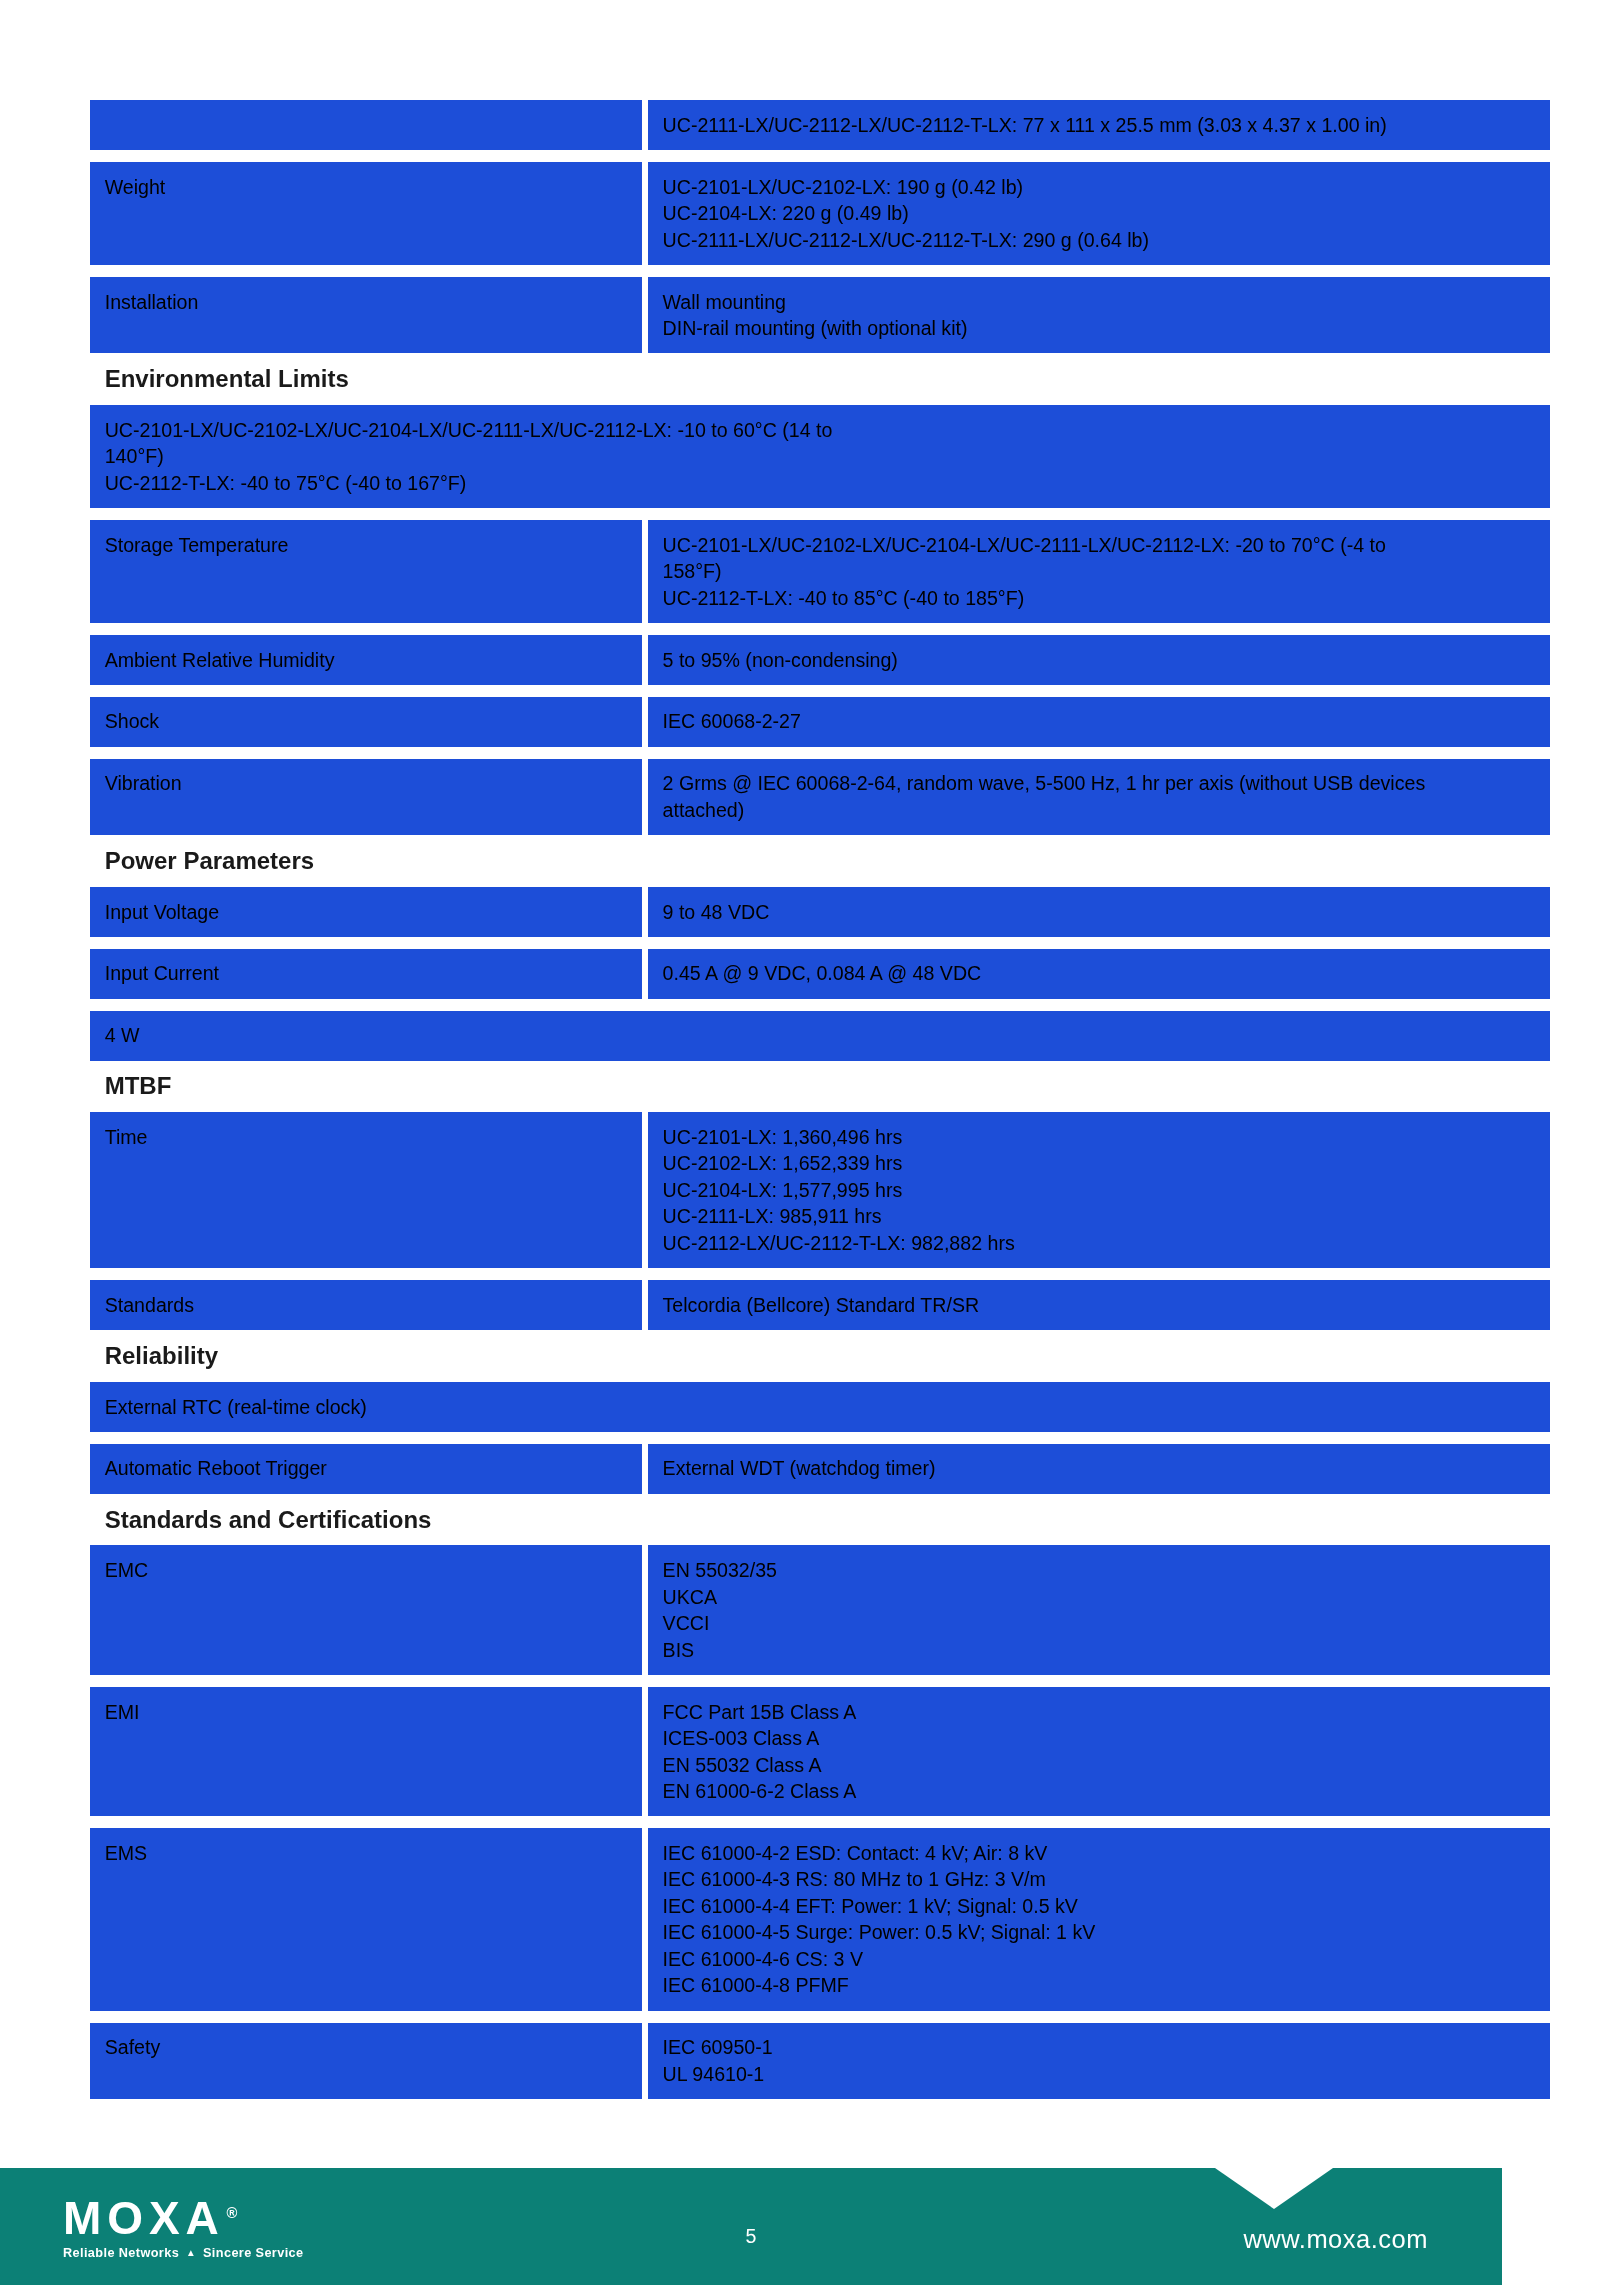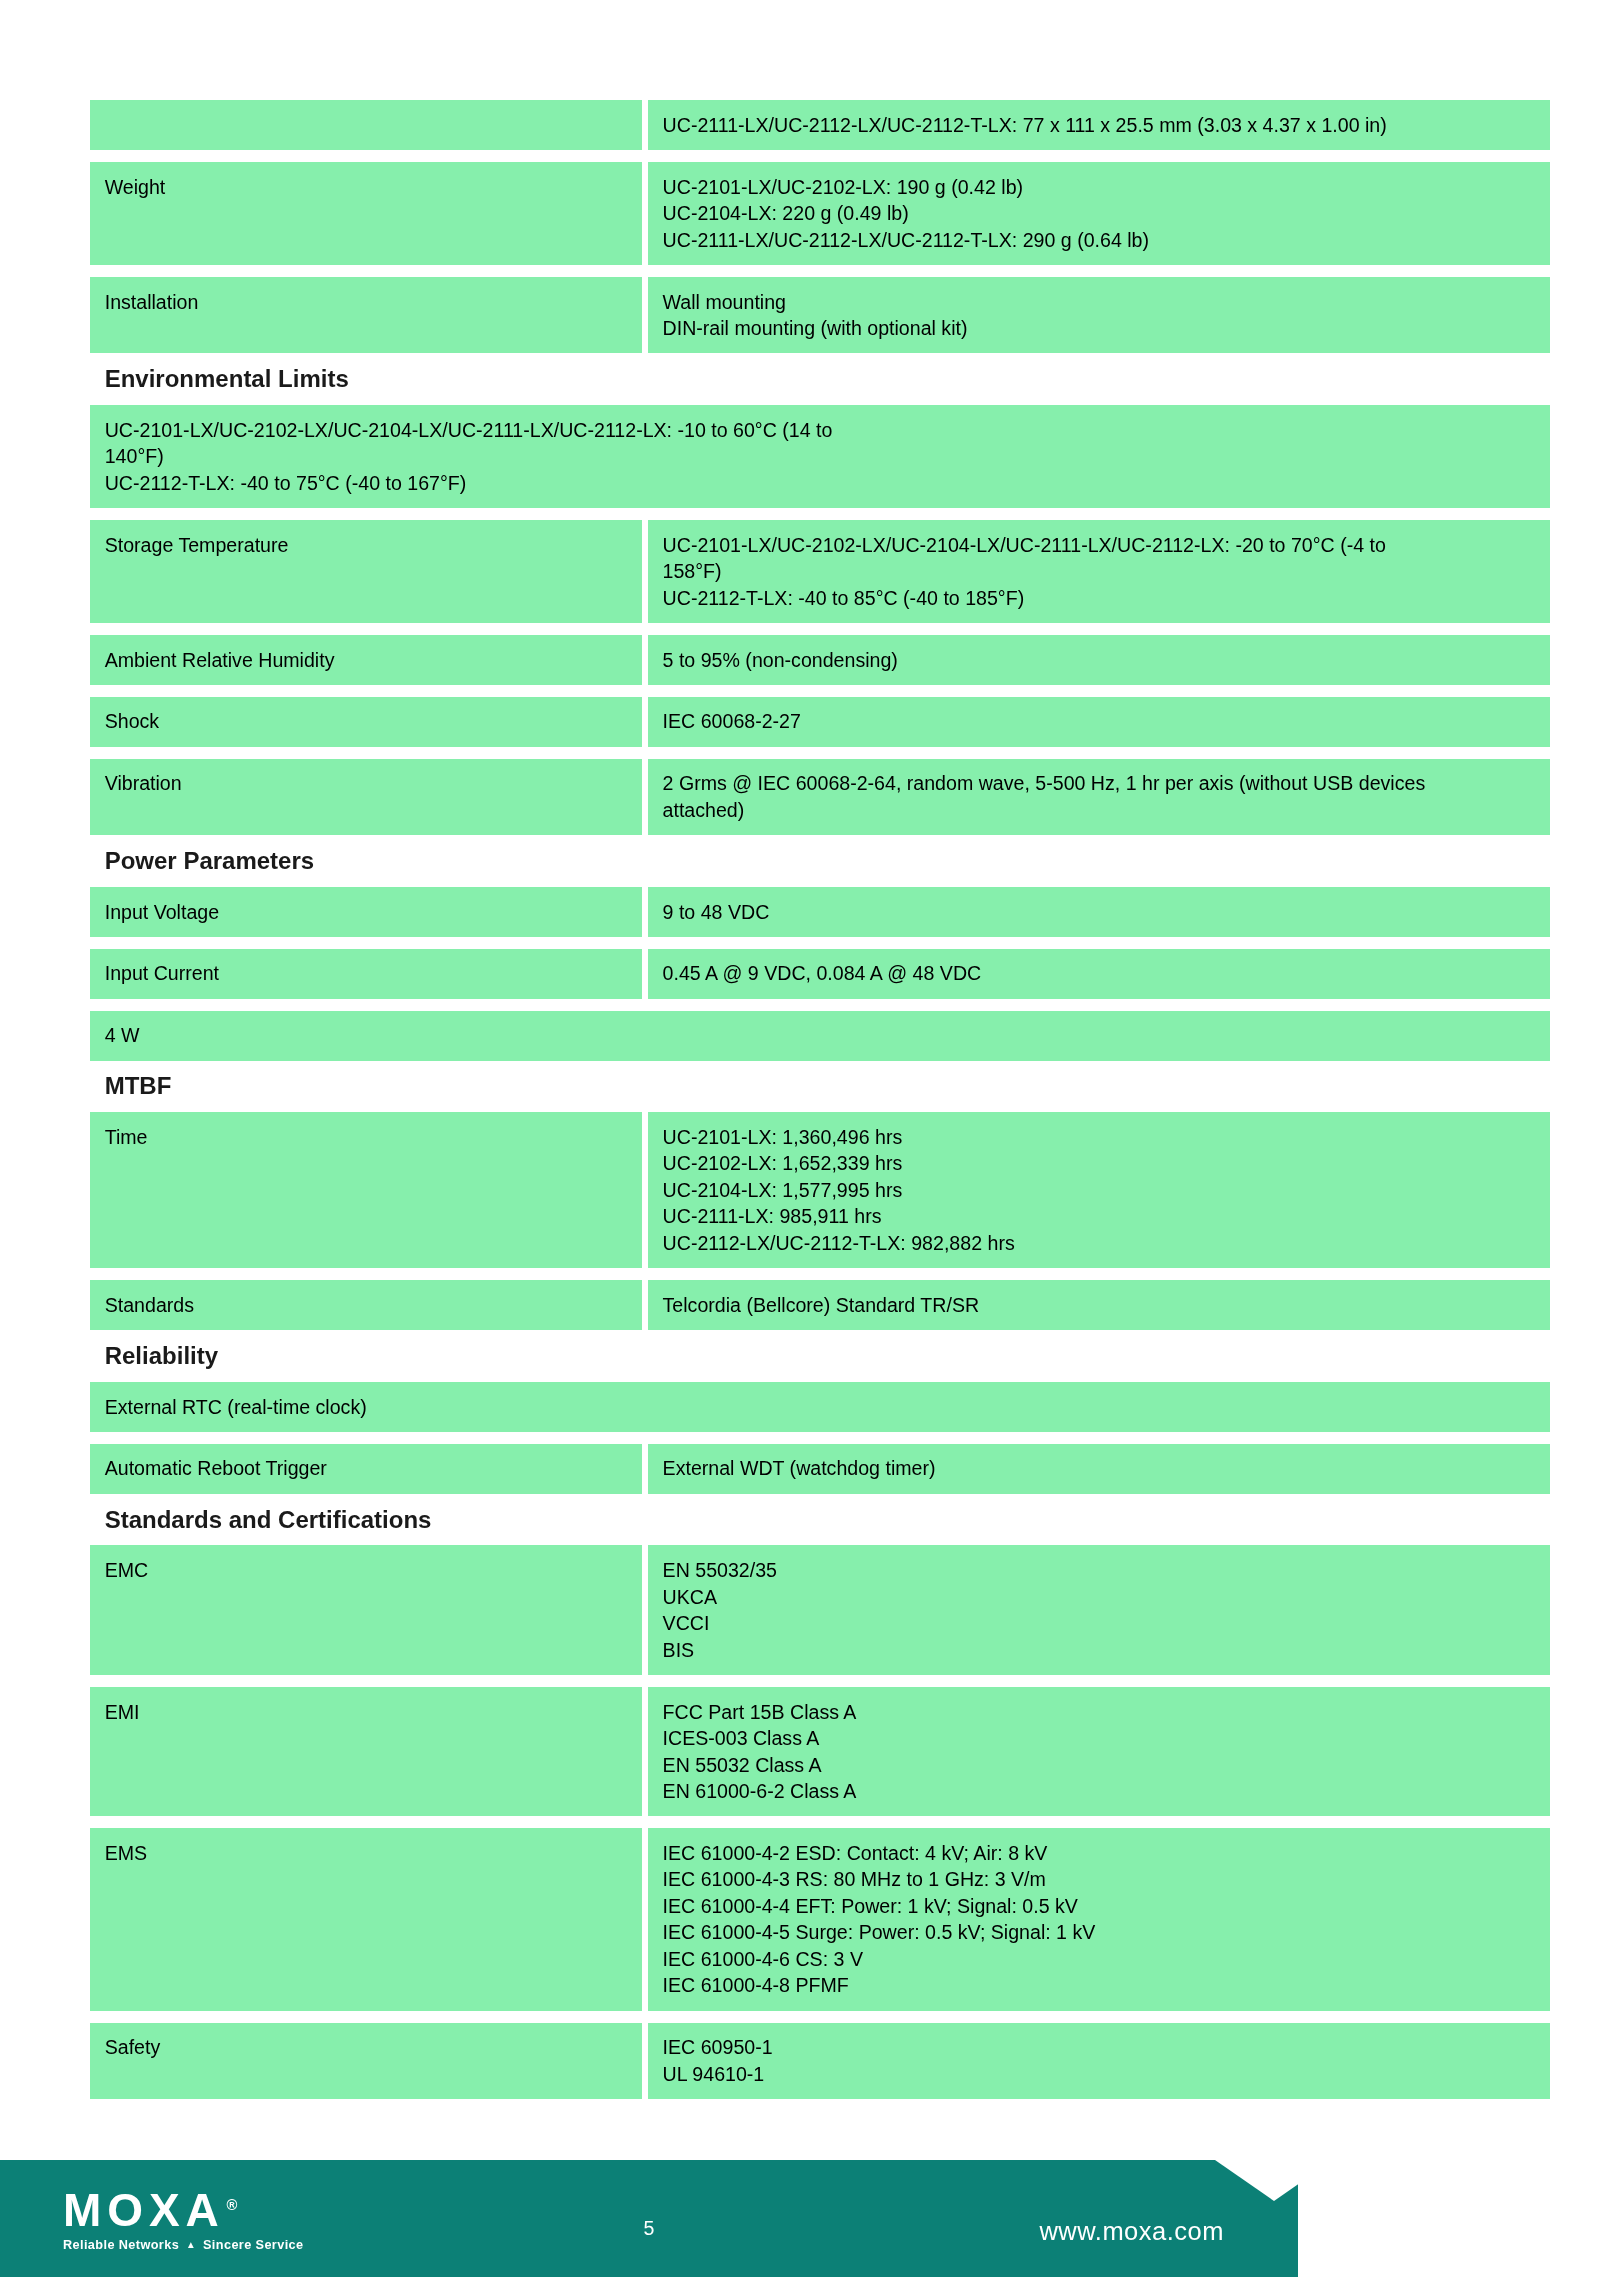--- a/index.html
+++ b/index.html
@@ -4,27 +4,27 @@
 <style>
   html,body{margin:0;padding:0;}
   body{background:#ffffff;font-family:"Liberation Sans","DejaVu Sans",sans-serif;}
   .page{width:1621px;height:2293px;background:#ffffff;position:relative;overflow:hidden;}
 
   
   .content{box-sizing:border-box;height:2176px;padding-top:100px;margin-left:90px;width:1460px;overflow:hidden;}
   .sec-h{font-size:24px;line-height:28px;font-weight:700;color:#1a1a1a;margin:7.8px 0 11.8px 0;padding-left:14.7px;}
   .sec-h:empty{display:none;}
   .row{display:flex;gap:5.9px;margin-bottom:11.8px;}
-  .cell{box-sizing:border-box;background:#86efac;padding:11.8px 14.7px;font-size:19.6px;line-height:26.5px;color:#000;}
+  .cell{box-sizing:border-box;background:#1d4ed8;padding:11.8px 14.7px;font-size:19.6px;line-height:26.5px;color:#000;}
   .cell.label{width:552px;flex:0 0 552px;}
   .cell.value{flex:1 1 auto;}
   .vline{white-space:nowrap;}
 
   
-  .footer{position:absolute;left:0;bottom:16px;width:1298px;height:117px;}
+  .footer{position:absolute;left:0;bottom:8px;width:1502px;height:117px;}
   .footer-band{position:absolute;inset:0;}
   .notch{position:absolute;top:0;left:1215px;width:0;height:0;
          border-left:59px solid transparent;border-right:59px solid transparent;}
   .logo{position:absolute;left:63px;top:25.5px;color:#fff;}
   .brand{font-size:46px;line-height:39px;font-weight:700;letter-spacing:5.9px;}
   .reg{font-size:14.7px;vertical-align:super;letter-spacing:0;margin-left:2px;}
   .tagline{margin-top:7.8px;font-size:12.7px;font-weight:700;letter-spacing:0.4px;}
   .tri{font-size:9.8px;margin:0 6.9px;vertical-align:1px;display:inline-block;}
   .pagenum{position:absolute;left:0;right:0;top:57px;text-align:center;color:#fff;font-size:19.6px;}
   .site{position:absolute;right:74px;top:57px;color:#fff;font-size:25.5px;font-weight:400;letter-spacing:0.5px;cursor:pointer;}

